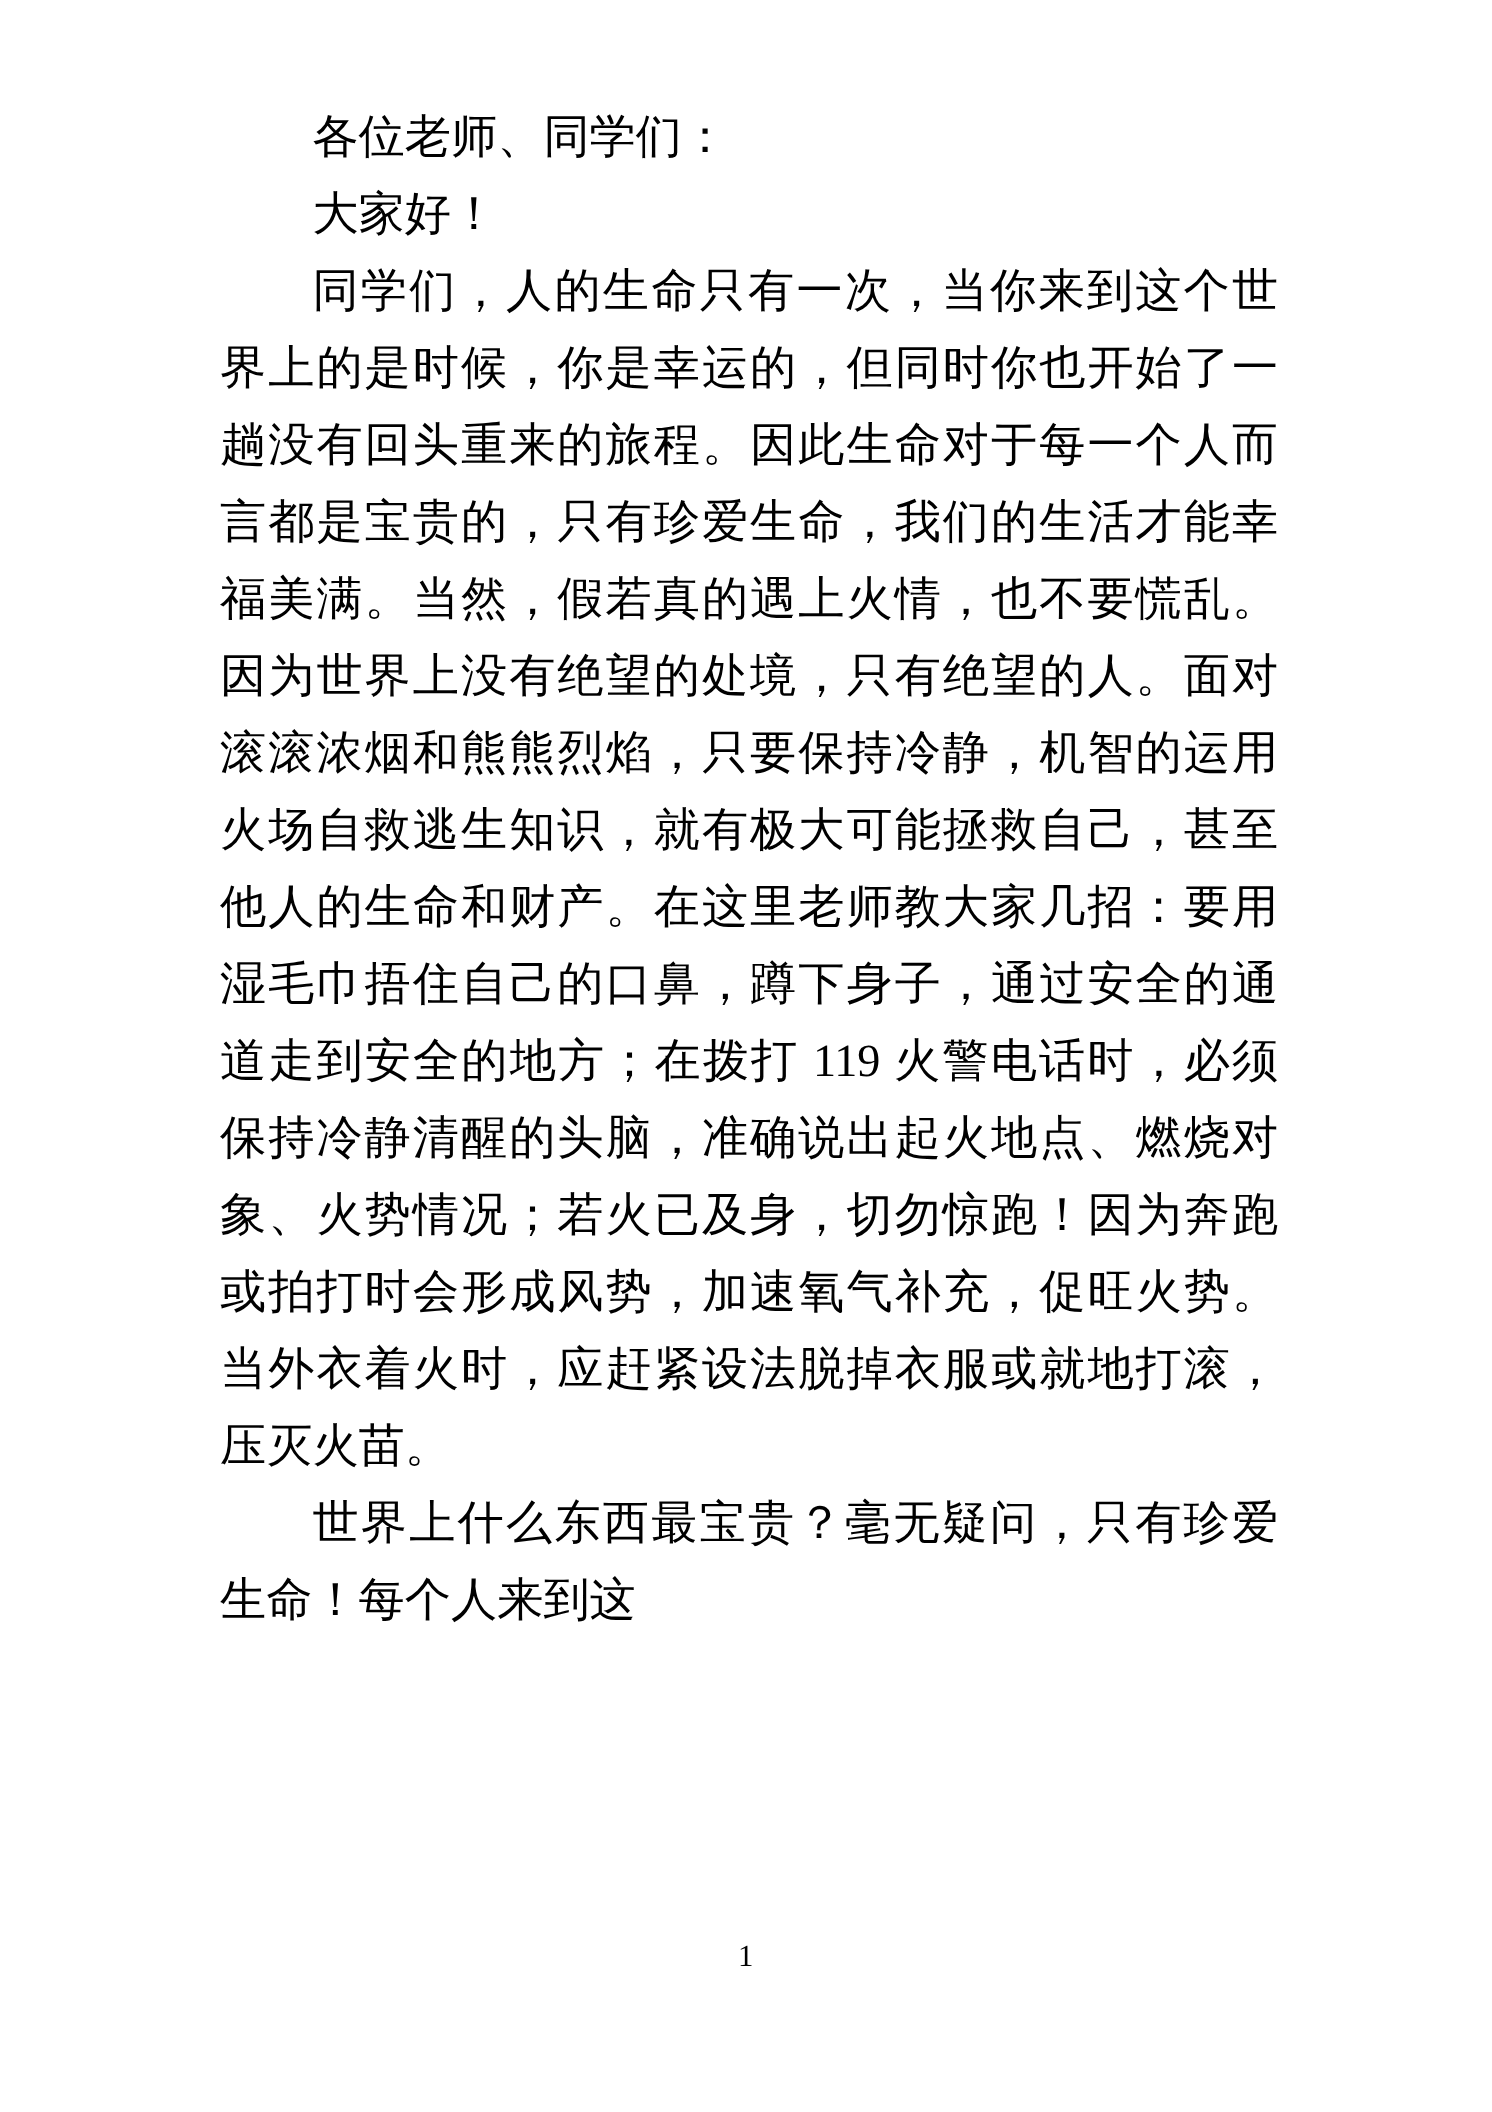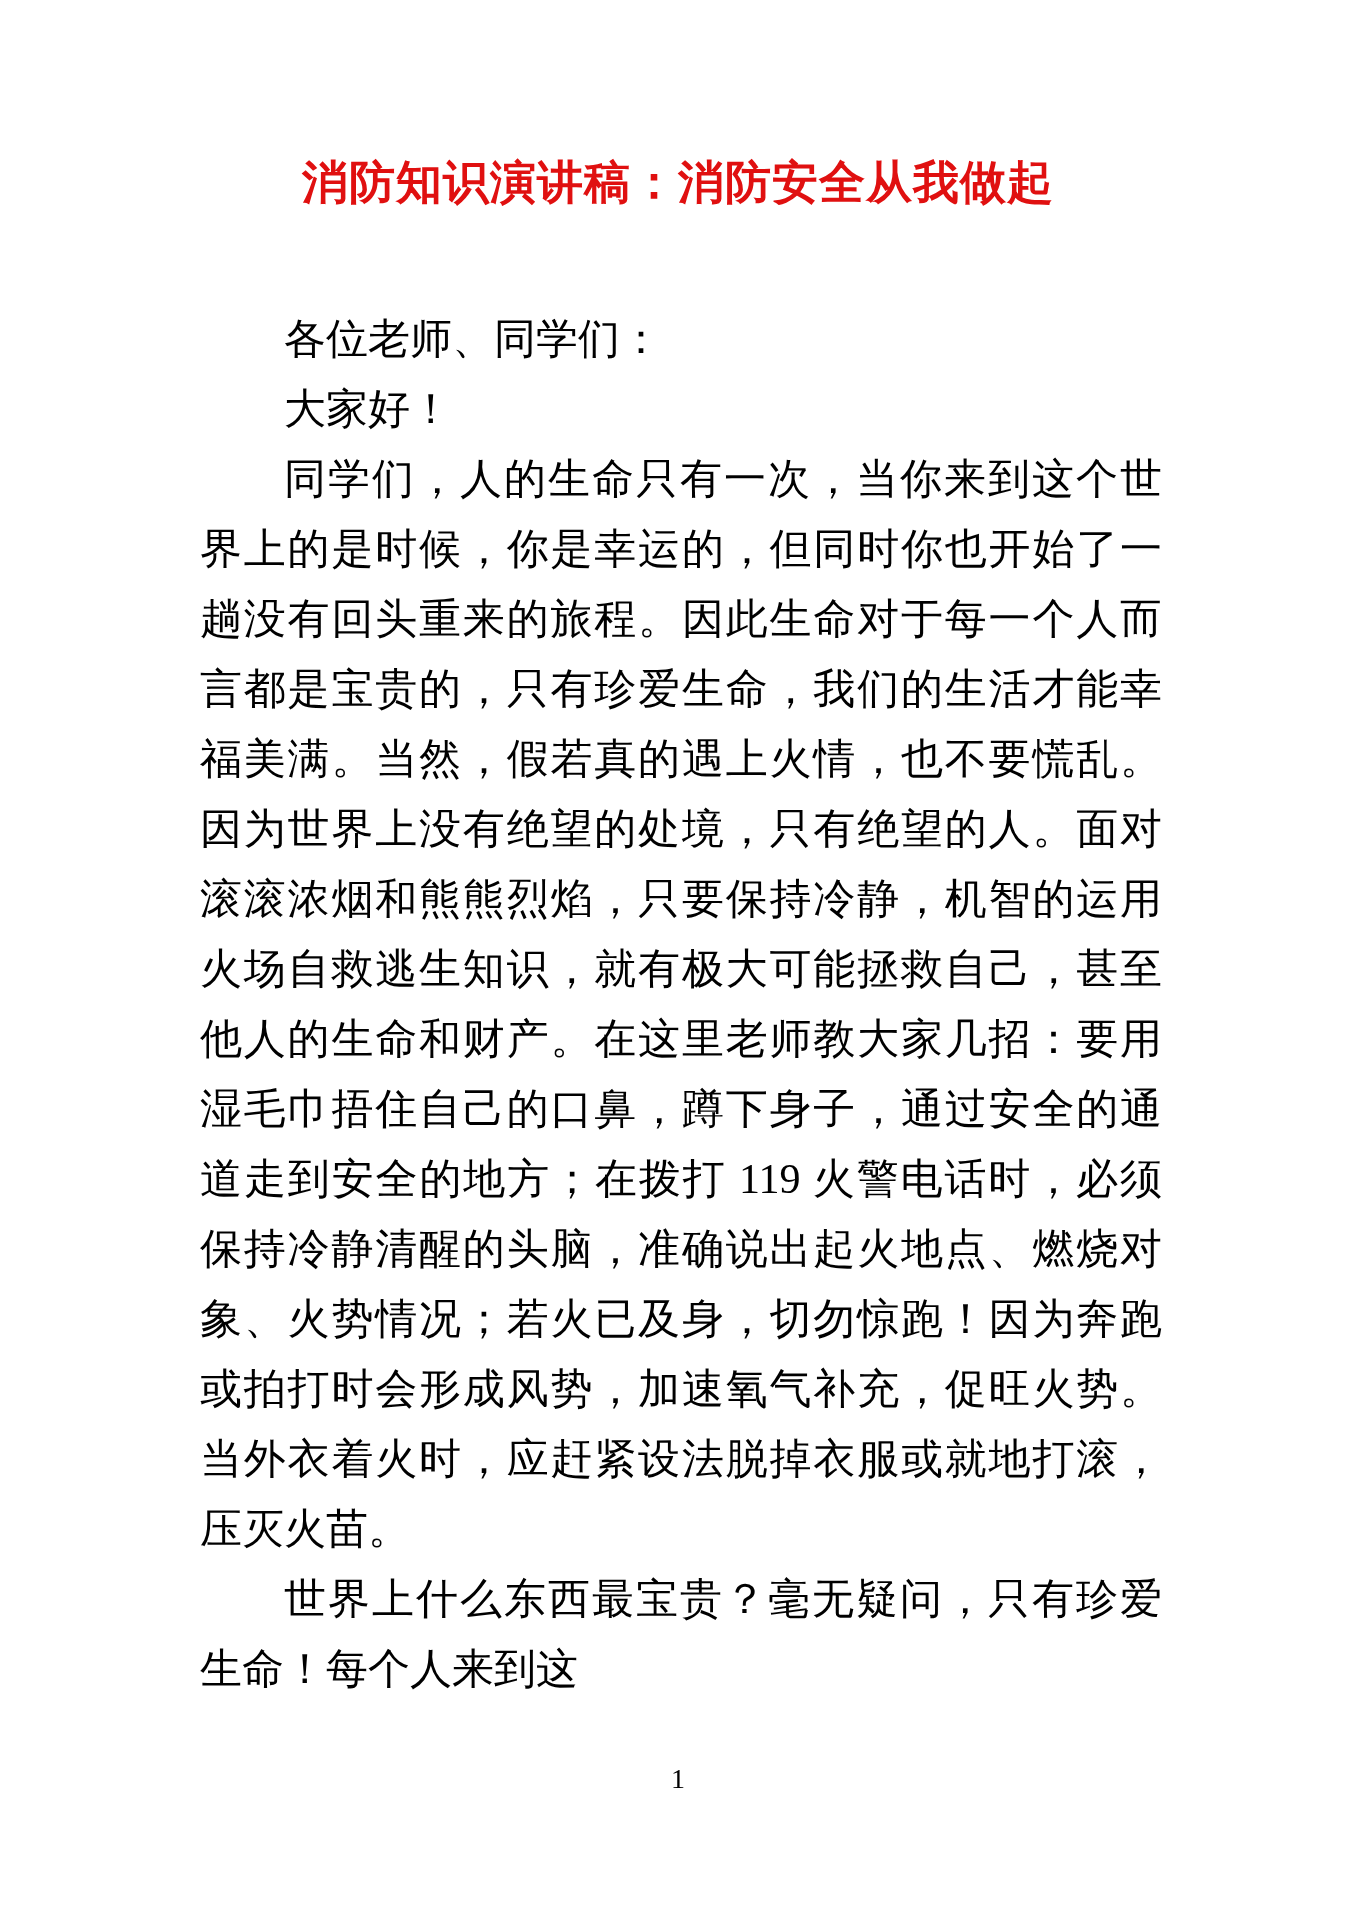--- a/index.html
+++ b/index.html
@@ -49,21 +49,20 @@
     font-size: 28px;
     line-height: 30px;
     color: #000000;
   }
 </style>
 </head>
 <body>
 
 <div class="doc-page">
 
-  <h1 class="doc-title">消防知识演讲稿：消防安全从我做起</h1>
 
   <div class="doc-body">
     <p>各位老师、同学们：</p>
     <p>大家好！</p>
     <p>同学们，人的生命只有一次，当你来到这个世界上的是时候，你是幸运的，但同时你也开始了一趟没有回头重来的旅程。因此生命对于每一个人而言都是宝贵的，只有珍爱生命，我们的生活才能幸福美满。当然，假若真的遇上火情，也不要慌乱。因为世界上没有绝望的处境，只有绝望的人。面对滚滚浓烟和熊熊烈焰，只要保持冷静，机智的运用火场自救逃生知识，就有极大可能拯救自己，甚至他人的生命和财产。在这里老师教大家几招：要用湿毛巾捂住自己的口鼻，蹲下身子，通过安全的通道走到安全的地方；在拨打 119 火警电话时，必须保持冷静清醒的头脑，准确说出起火地点、燃烧对象、火势情况；若火已及身，切勿惊跑！因为奔跑或拍打时会形成风势，加速氧气补充，促旺火势。当外衣着火时，应赶紧设法脱掉衣服或就地打滚，压灭火苗。</p>
     <p>世界上什么东西最宝贵？毫无疑问，只有珍爱生命！每个人来到这</p>
   </div>
 
   <div class="page-number">1</div>
 

